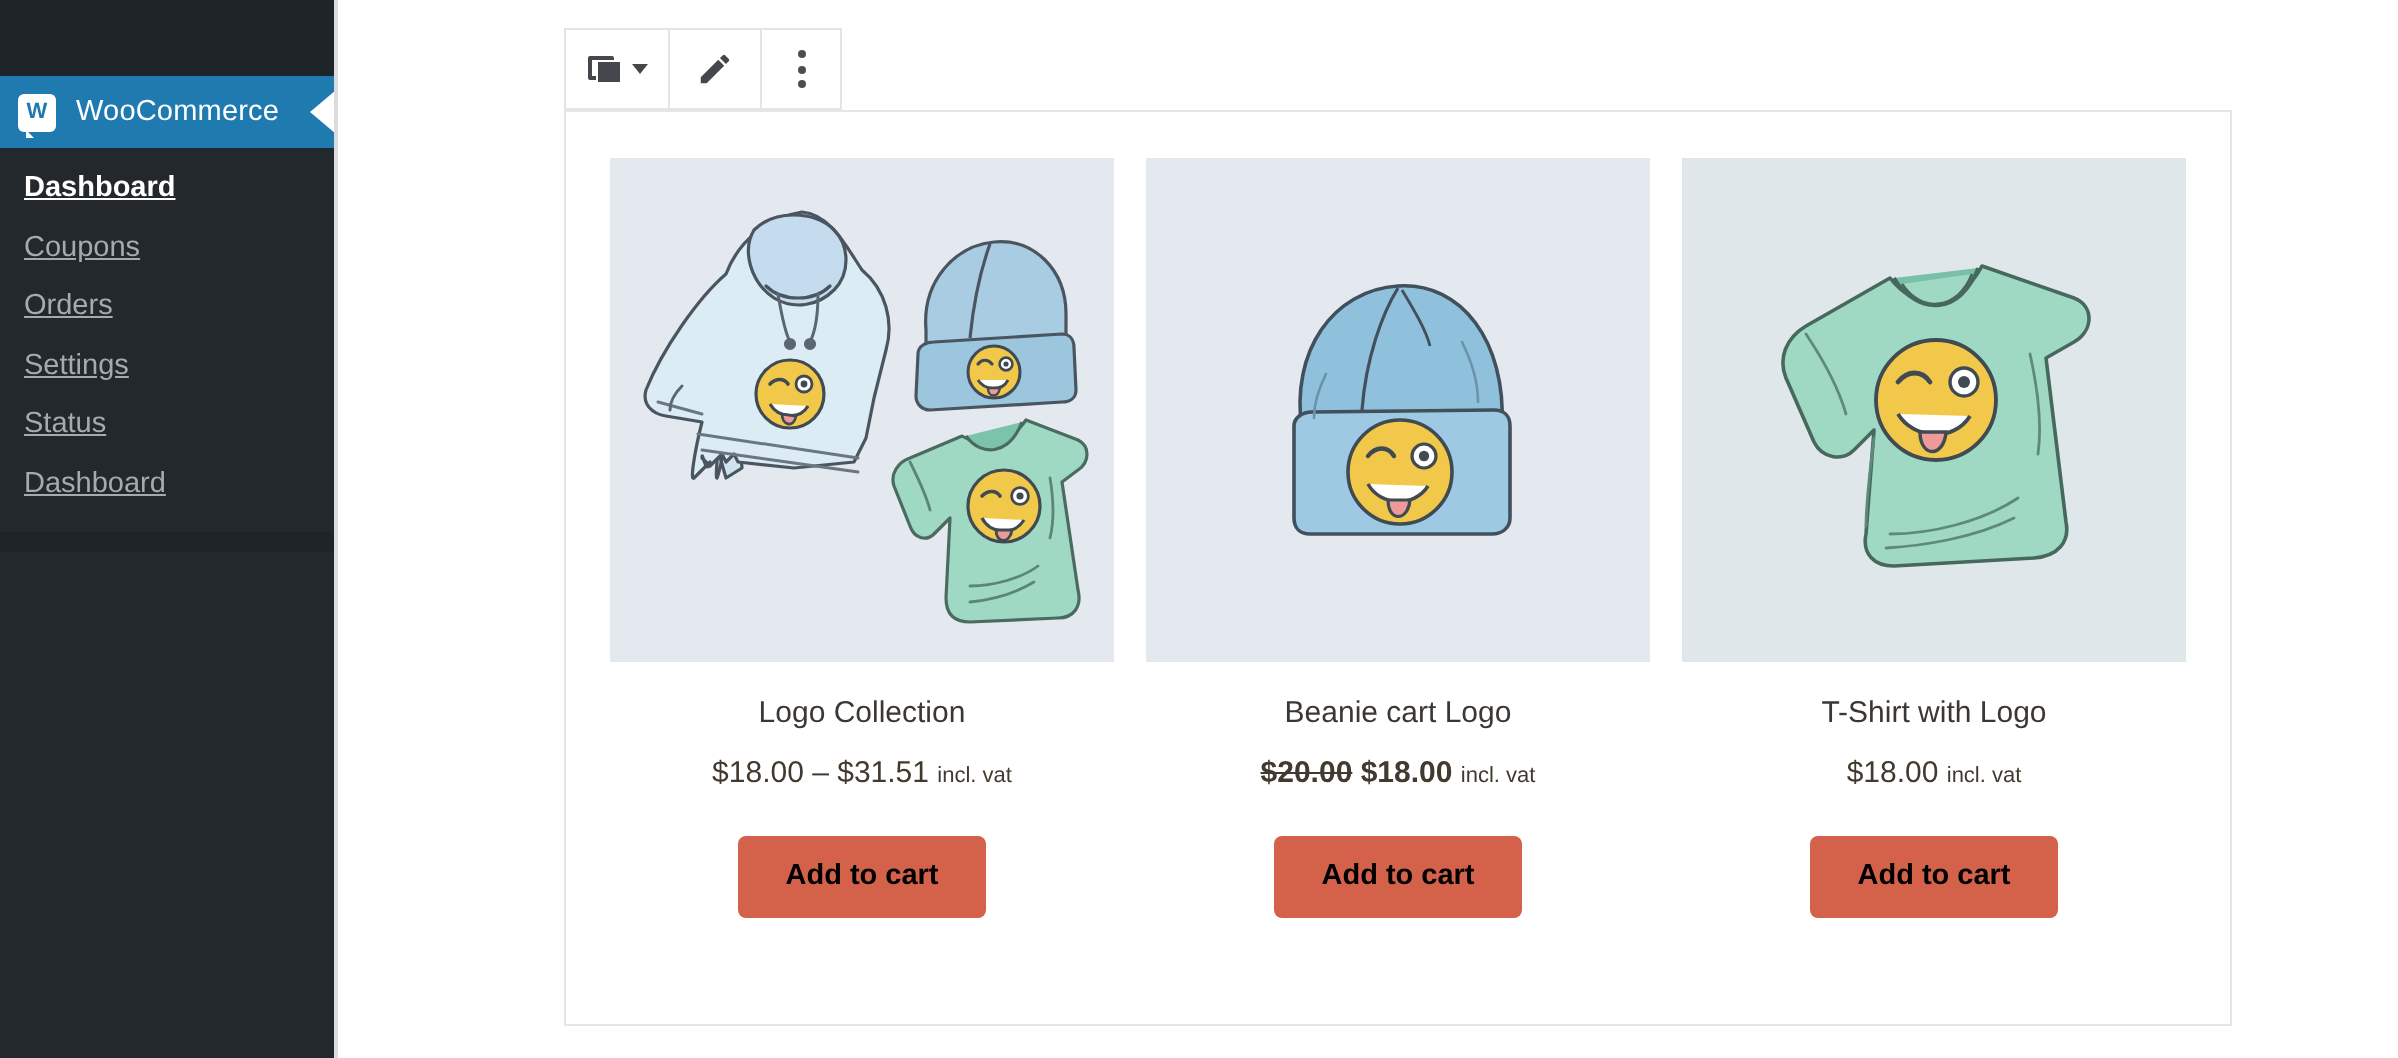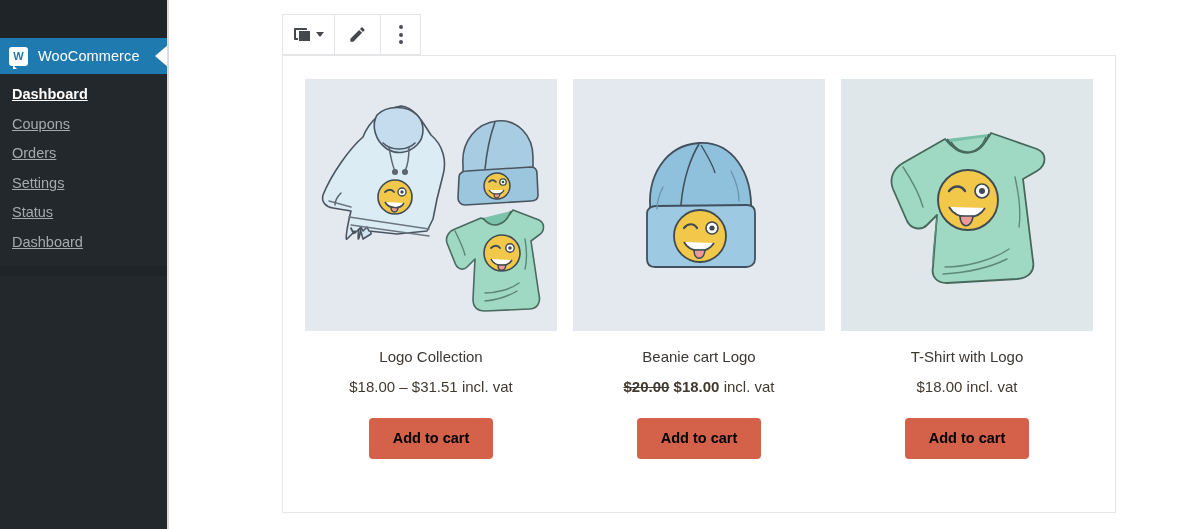--- a/index.html
+++ b/index.html
@@ -259,21 +259,21 @@
     color: #42392f;
     text-align: center;
     line-height: 1.2;
     white-space: nowrap;
   }
   .price-old {
     text-decoration: line-through;
     font-weight: bold;
   }
   .price-sale { font-weight: bold; }
-  .price-suffix { font-size: 15px; }
+  .price-suffix { font-size: 11px; }
 
   .add-to-cart {
     margin-top: 22px;
     background: #d4624a;
     color: #000000;
     border: none;
     border-radius: 4px;
     font-family: "Liberation Sans", sans-serif;
     font-size: 14.5px;
     font-weight: bold;

